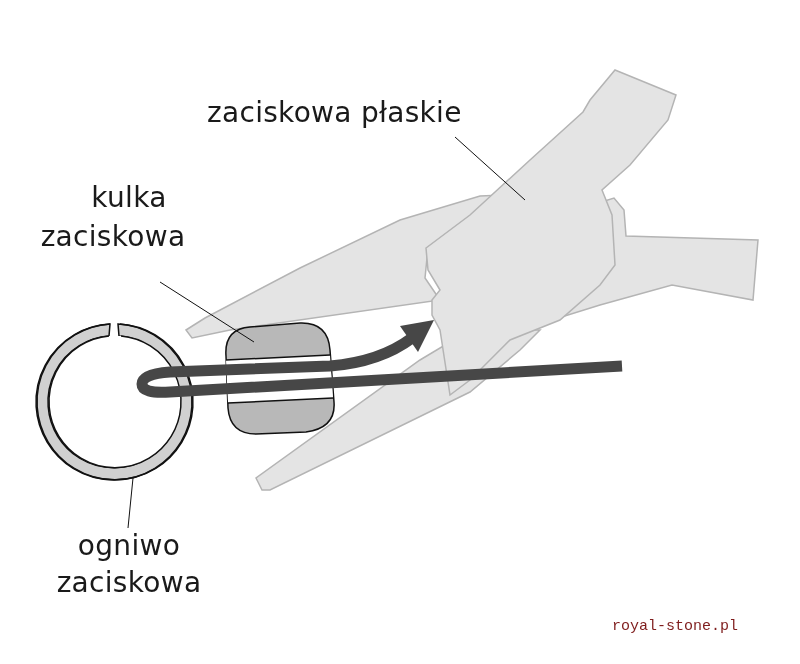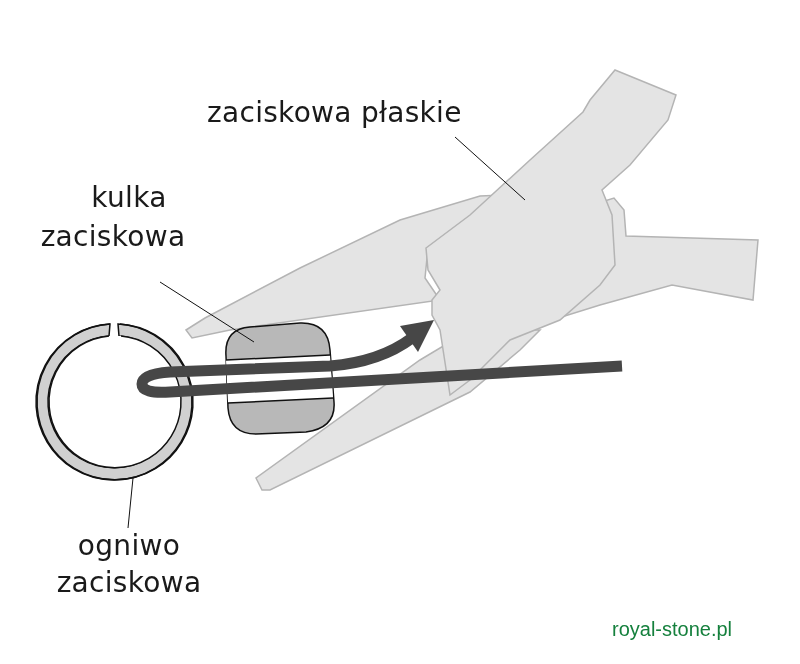--- a/index.html
+++ b/index.html
@@ -10,23 +10,23 @@
       font-family: "DejaVu Sans", sans-serif;
       color: #1a1a1a;
       font-size: 28px;
       line-height: 36px;
       letter-spacing: 0.3px;
       white-space: nowrap;
     }
     .label-center { text-align: center; }
     .watermark {
       position: absolute;
-      font-family: Liberation Sans, sans-serif;
-      color: #15803d;
-      font-size: 20px;
+      font-family: Liberation Mono, monospace;
+      color: #7f1d1d;
+      font-size: 15px;
       white-space: nowrap;
     }
   </style>
 </head>
 <body>
 
 <svg width="800" height="664" viewBox="0 0 800 664">
 
   <path d="M598,203 L614,198 L624,210 L626,236 L758,240 L753,300 L672,285 L600,305 L520,330 L598,203 Z" fill="#e4e4e4" stroke="#b4b4b4" stroke-width="1.5"></path>
 

